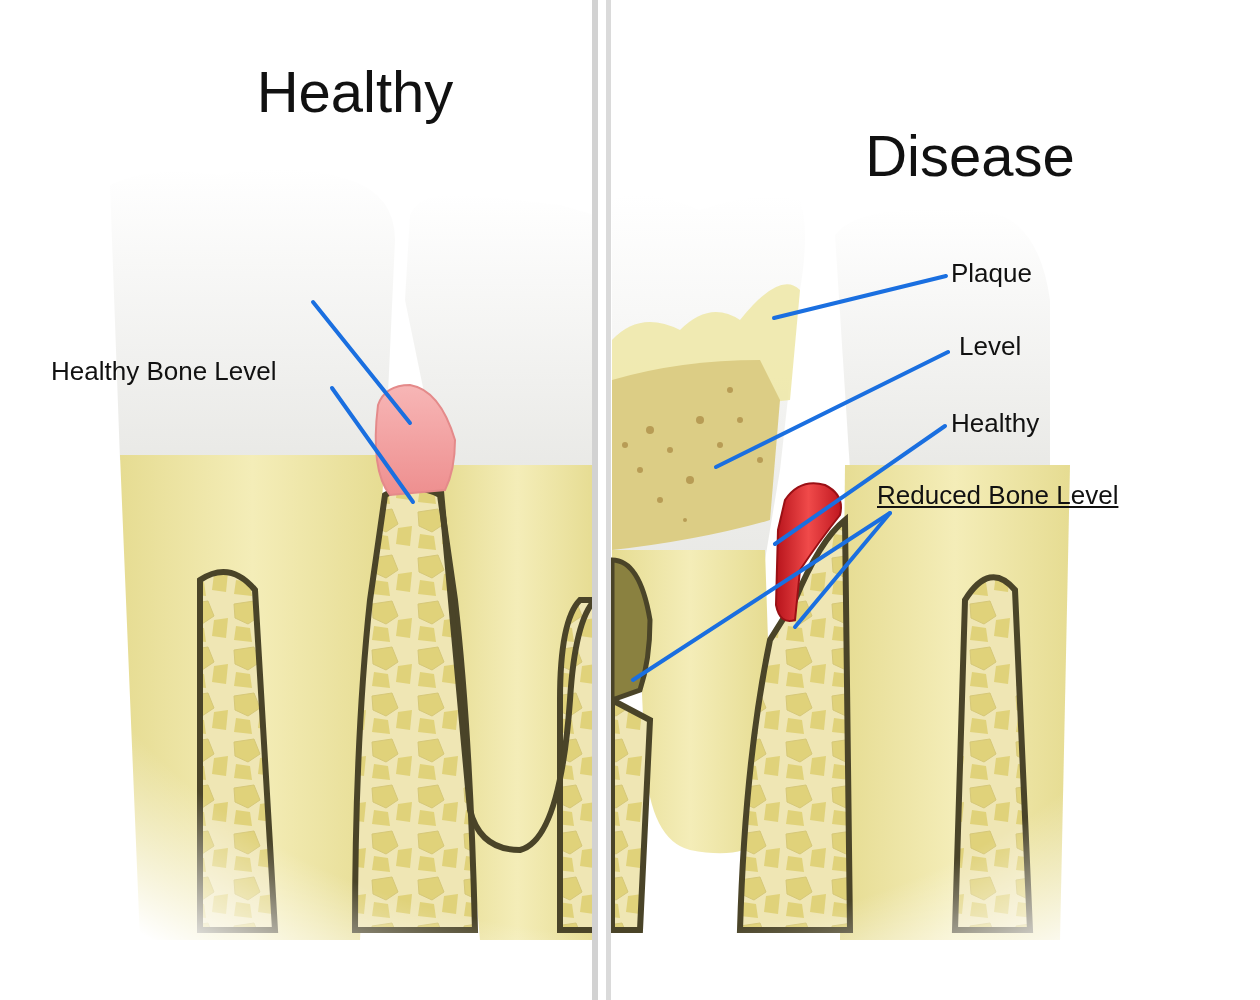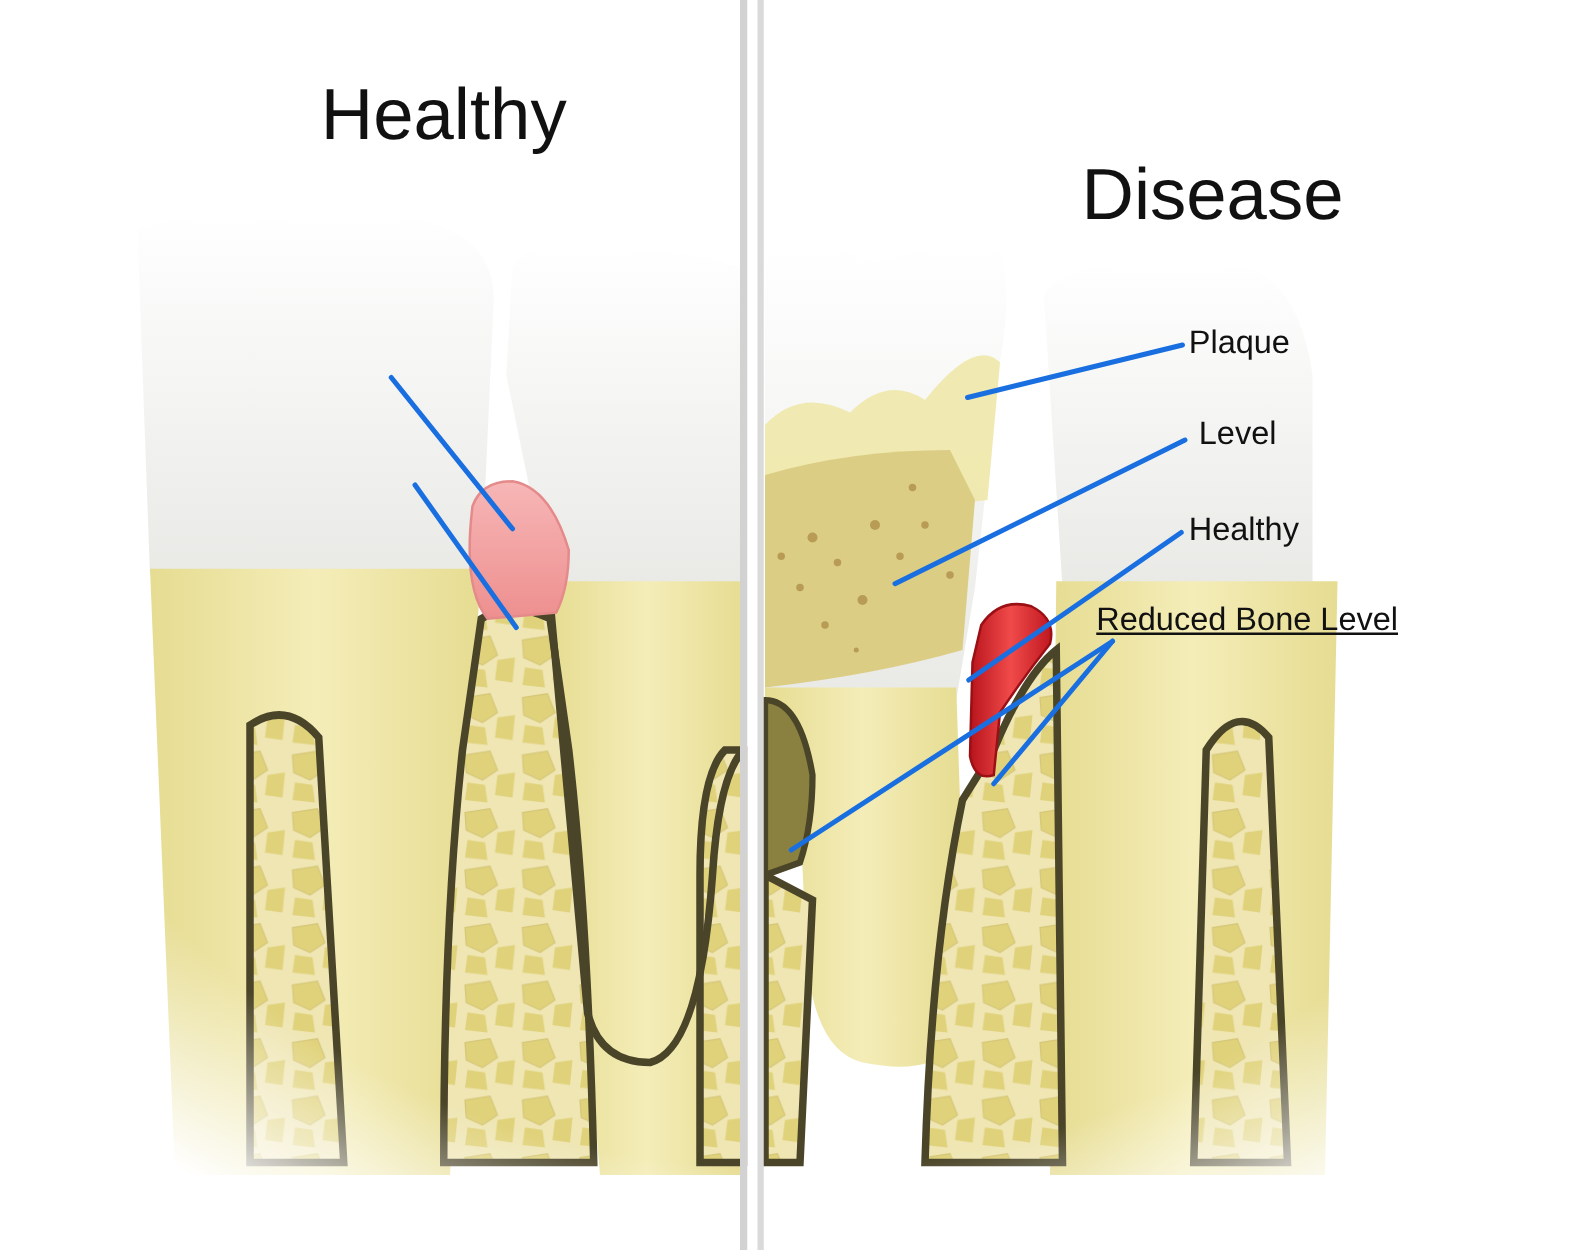--- a/index.html
+++ b/index.html
@@ -118,18 +118,19 @@
     <line x1="948" y1="352" x2="716" y2="467"></line>
     <line x1="945" y1="426" x2="775" y2="544"></line>
     <line x1="890" y1="513" x2="633" y2="680"></line>
     <line x1="890" y1="513" x2="795" y2="627"></line>
   </g>
 </svg>
 
 <div class="title" style="left:210px; top:60px; width:290px;">Healthy</div>
 <div class="title" style="left:760px; top:105px; width:420px;margin-top:19px;">Disease</div>
 
+<div class="label" style="left:51px; top:356px;">Healthy Bone Level</div>
 
 <div class="label" style="left:951px; top:258px;text-align:center;">Plaque</div>
 <div class="label" style="left:959px; top:331px;">Level</div>
 <div class="label" style="left:951px; top:408px;">Healthy</div>
 <div class="label" style="left:877px; top:480px;text-decoration:underline;">Reduced Bone Level</div>
 </div>
 
 </body></html>

